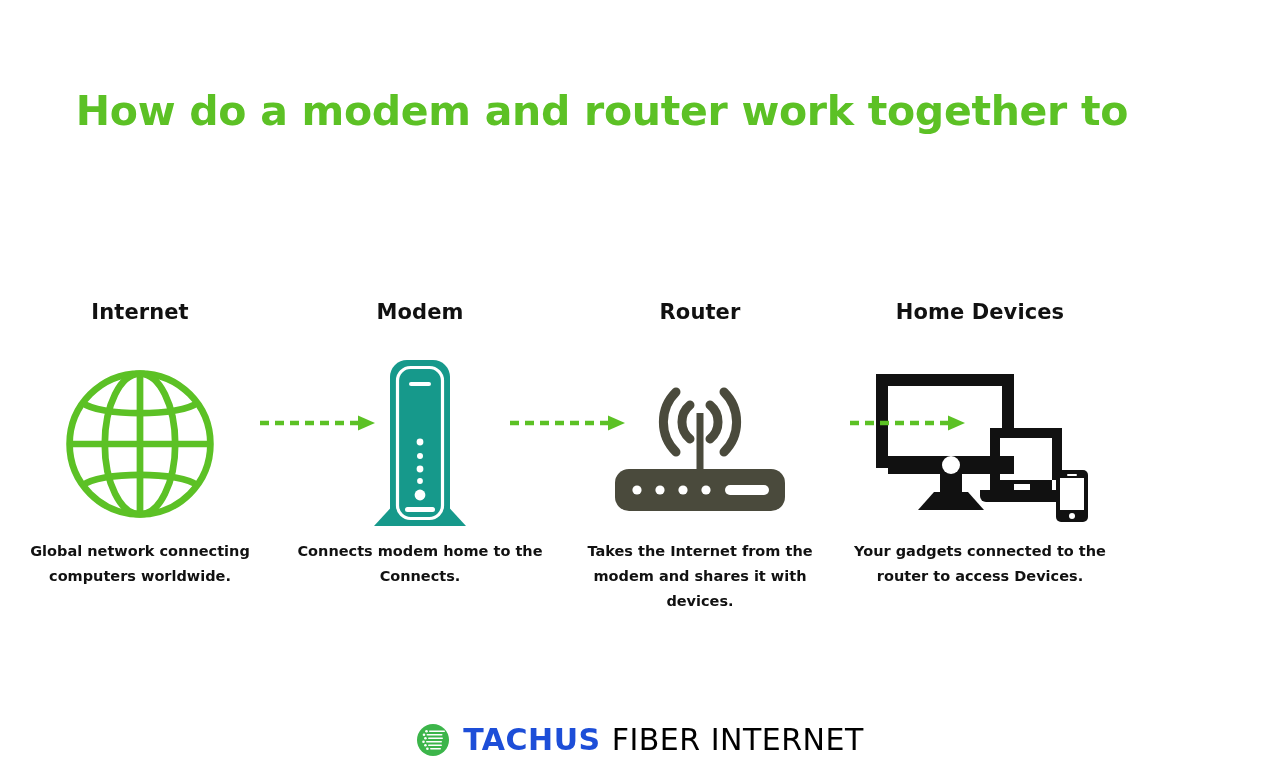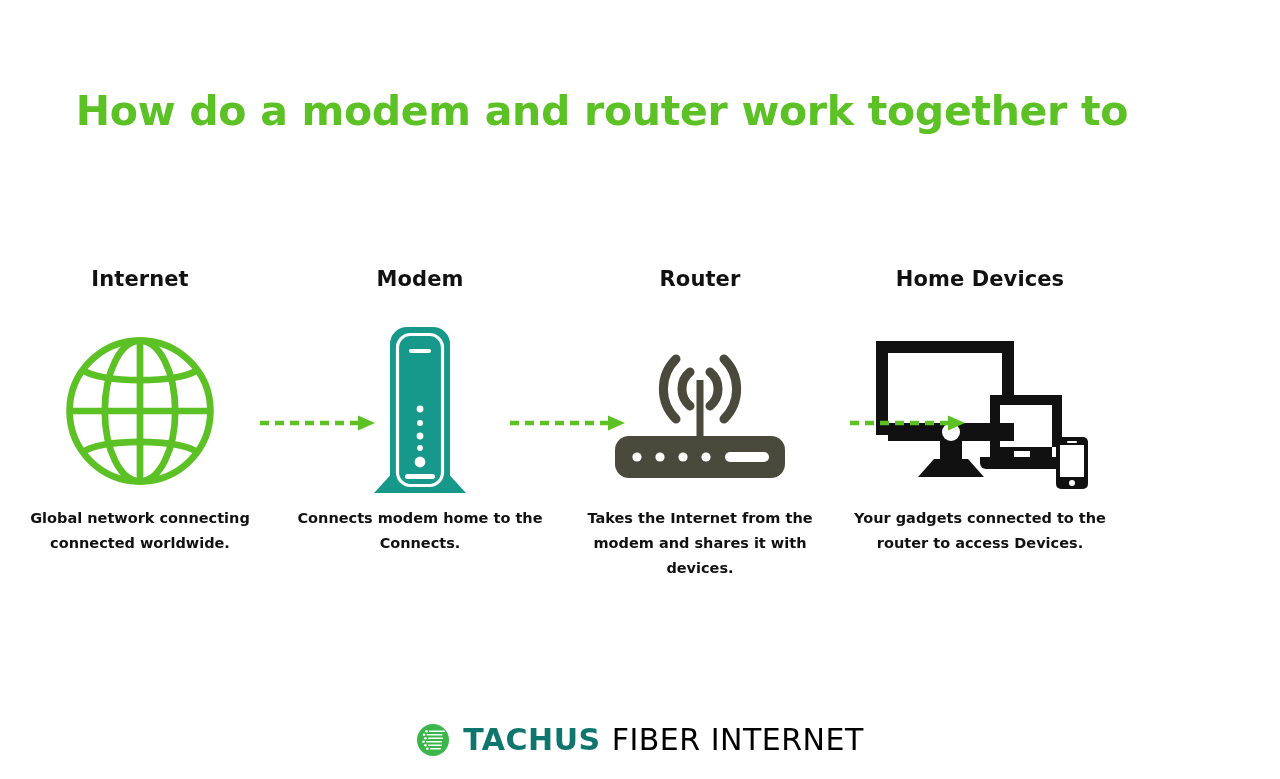--- a/index.html
+++ b/index.html
@@ -32,21 +32,21 @@
     line-height: 71px;
     letter-spacing: -0.3px;
     color: #5cc125;
     white-space: nowrap;
   }
 
   
   .columns {
     position: absolute;
     left: 0;
-    top: 264px;
+    top: 297px;
     width: 1052px;
     display: flex;
     flex-direction: row;
     align-items: flex-start;
   }
   .column {
     width: 320px;
     display: flex;
     flex-direction: column;
     align-items: center;
@@ -109,21 +109,21 @@
     flex: none;
   }
   .logo-text {
     font-family: "DejaVu Sans", sans-serif;
     font-weight: bold;
     font-size: 30px;
     letter-spacing: 0.5px;
     white-space: nowrap;
     line-height: 34px;
   }
-  .logo-brand { color: #0f766e; }
+  .logo-brand { color: #1d4ed8; }
   .logo-tagline { color: #000000; font-weight: normal; }
 </style>
 </head>
 <body>
 
 <div class="title-block">
   <div class="title-line">How do a modem and router work together to</div>
 </div>
 
 <div class="columns">
@@ -137,21 +137,21 @@
           <line x1="50" y1="6" x2="50" y2="94"></line>
           <line x1="6" y1="50" x2="94" y2="50"></line>
           <ellipse cx="50" cy="50" rx="22" ry="44"></ellipse>
           <path d="M14 24 C 24 33, 76 33, 86 24"></path>
           <path d="M14 76 C 24 67, 76 67, 86 76"></path>
         </g>
       </svg>
     </div>
     <div class="col-caption">
       <div>Global network connecting</div>
-      <div>connected worldwide.</div>
+      <div>computers worldwide.</div>
     </div>
   </div>
 
   <div class="column">
     <div class="col-heading">Modem</div>
     <div class="icon-area">
       <svg width="112" height="180" viewBox="0 0 112 180">
 
         <polygon points="10,172 102,172 56,122" fill="#16998b"></polygon>
 

